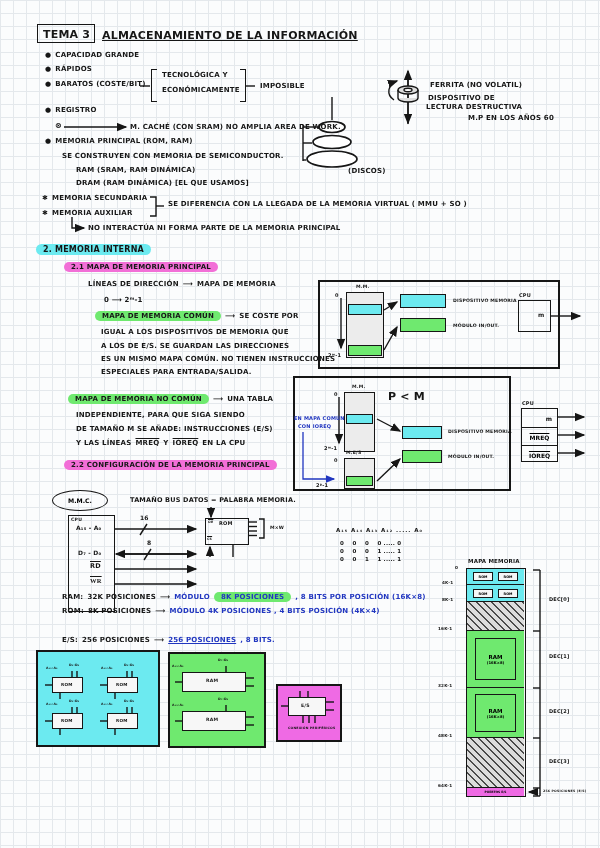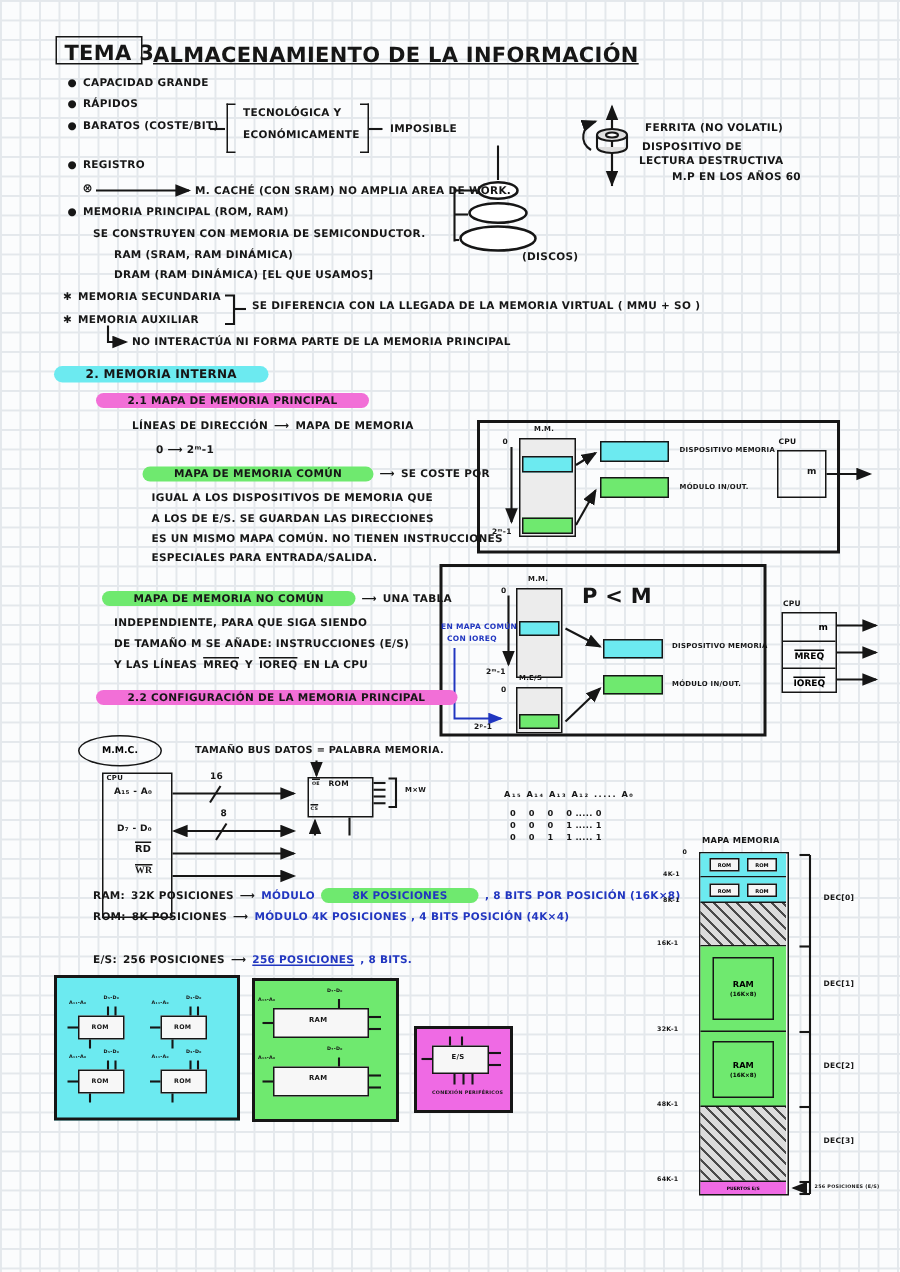--- a/index.html
+++ b/index.html
@@ -8,22 +8,22 @@
     font-family:"DejaVu Sans",sans-serif;
     background:
       linear-gradient(#e4e8ec 1px,transparent 1px),
       linear-gradient(90deg,#e4e8ec 1px,transparent 1px),
       #fbfcfd;
     background-size:13px 13px,13px 13px;
   }
   .t{position:absolute;white-space:nowrap;color:#161616;font-weight:bold;font-size:7px;letter-spacing:.2px;z-index:3;}
   .f3{font-size:3.2px}.f4{font-size:4.2px}.f45{font-size:4.6px}
   .f5{font-size:5px}.f55{font-size:5.5px}.f6{font-size:6px}.f65{font-size:6.5px}
-  .f8{font-size:8px}.f9{font-size:14px}
-  .pill{border-radius:8px;padding:1px 21px;}
+  .f8{font-size:8px}.f9{font-size:11px}
+  .pill{border-radius:8px;padding:1px 7px;}
   .cy{background:#6ceaf0}.pk{background:#f26fd7}.gr{background:#6fe96f}
   .ov{text-decoration:overline}
   .u{text-decoration:underline}
   .blue{color:#2136c0}
   .box{position:absolute;border:1.7px solid #161616;z-index:1;box-sizing:border-box;}
   .thin{border-width:1.1px}
   .fill{position:absolute;z-index:1;box-sizing:border-box;}
   .flex{display:flex;gap:4px;align-items:baseline}
   .center{display:flex;align-items:center;justify-content:center}
   .hatch{background:repeating-linear-gradient(45deg,#dcdcdc 0 4px,#4a4a4a 4px 5.4px);}
@@ -269,21 +269,21 @@
     <span>MEMORIA PRINCIPAL (ROM, RAM)</span>
   </div>
 <div class="t" style="left:62px;top:152px;">SE CONSTRUYEN CON MEMORIA DE SEMICONDUCTOR.</div>
 <div class="t" style="left:76px;top:166px;">RAM (SRAM, RAM DINÁMICA)</div>
 <div class="t" style="left:76px;top:179px;">DRAM (RAM DINÁMICA) [EL QUE USAMOS]</div>
 <div class="t" style="left:348px;top:167px;">(DISCOS)</div>
 
 <div class="t" style="left:430px;top:81px;">FERRITA (NO VOLATIL)</div>
 <div class="t" style="left:428px;top:94px;">DISPOSITIVO DE</div>
 <div class="t" style="left:426px;top:103px;">LECTURA DESTRUCTIVA</div>
-<div class="t" style="left:428px;top:114px;padding-left:20px;">M.P EN LOS AÑOS 60</div>
+<div class="t" style="left:448px;top:114px;padding-left:20px;">M.P EN LOS AÑOS 60</div>
 
 <div class="t flex" style="left:42px;top:194px;">
     <span>✱</span>
     <span>MEMORIA SECUNDARIA</span>
   </div>
 <div class="t flex" style="left:42px;top:209px;">
     <span>✱</span>
     <span>MEMORIA AUXILIAR</span>
   </div>
 <div class="t" style="left:168px;top:200px;">SE DIFERENCIA CON LA LLEGADA DE LA MEMORIA VIRTUAL ( MMU + SO )</div>

